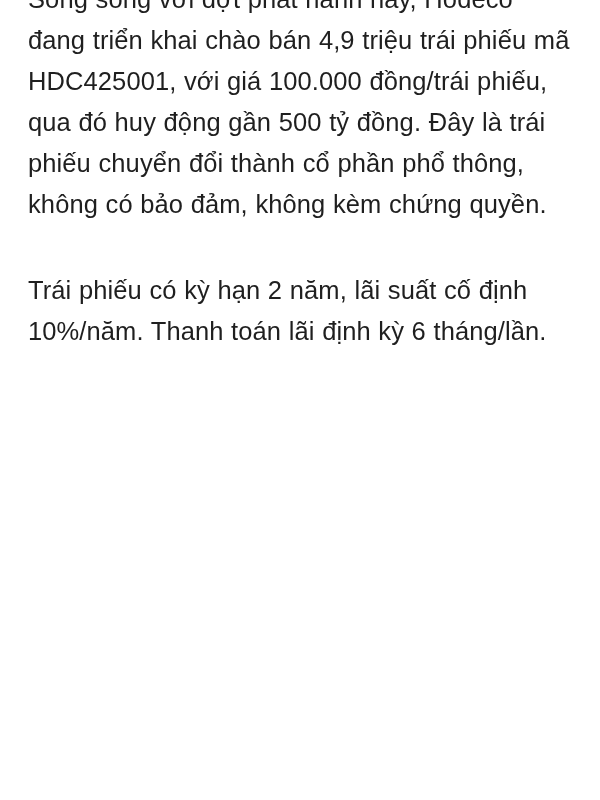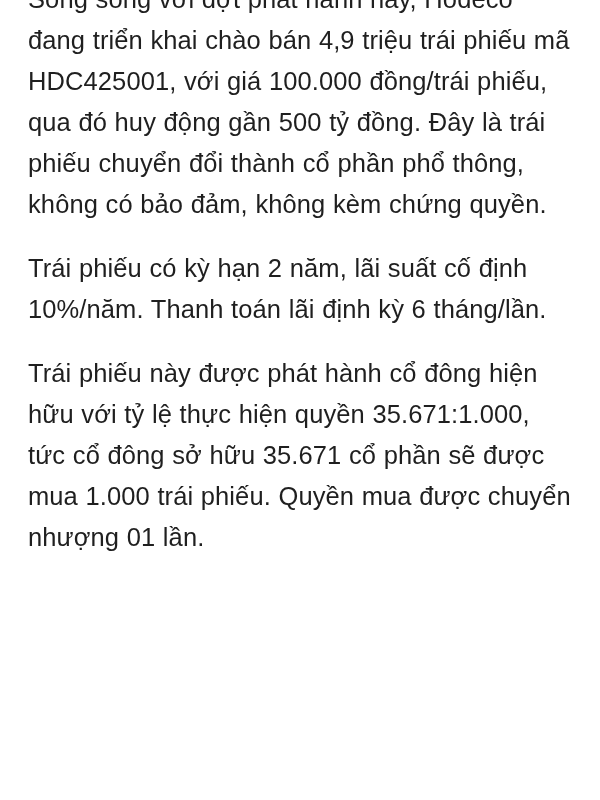--- a/index.html
+++ b/index.html
@@ -24,27 +24,26 @@
   }
   .para {
     font-size: 25.5px;
     line-height: 41px;
     letter-spacing: 0.1px;
     color: #1f1f1f;
     margin: 0;
     word-spacing: 0.4px;
   }
   .para + .para {
-    margin-top: 23px;
+    margin-top: 45px;
   }
   
   .para.clipped {
     margin-top: -21px;
   }
 </style>
 </head>
 <body>
 
 <div class="article">
   <p class="para clipped">Song song với đợt phát hành này, Hodeco đang triển khai chào bán 4,9 triệu trái phiếu mã HDC425001, với giá 100.000 đồng/trái phiếu, qua đó huy động gần 500 tỷ đồng. Đây là trái phiếu chuyển đổi thành cổ phần phổ thông, không có bảo đảm, không kèm chứng quyền.</p>
   <p class="para">Trái phiếu có kỳ hạn 2 năm, lãi suất cố định 10%/năm. Thanh toán lãi định kỳ 6 tháng/lần.</p>
-  <p class="para">Trái phiếu này được phát hành cổ đông hiện hữu với tỷ lệ thực hiện quyền 35.671:1.000, tức cổ đông sở hữu 35.671 cổ phần sẽ được mua 1.000 trái phiếu. Quyền mua được chuyển nhượng 01 lần.</p>
 </div>
 
 </body></html>

